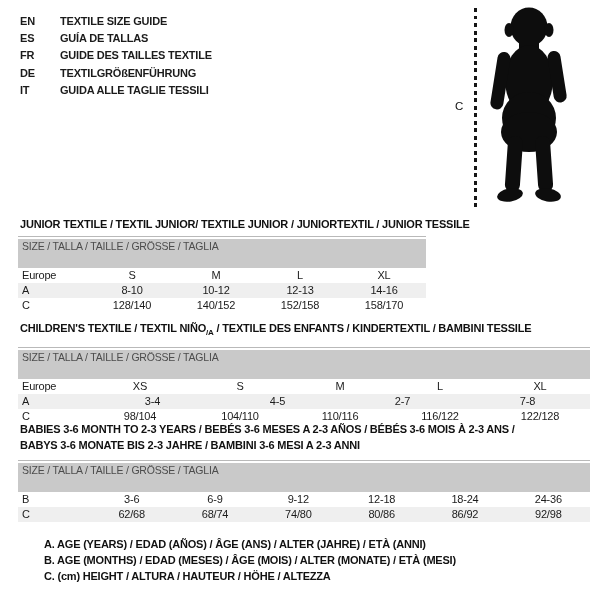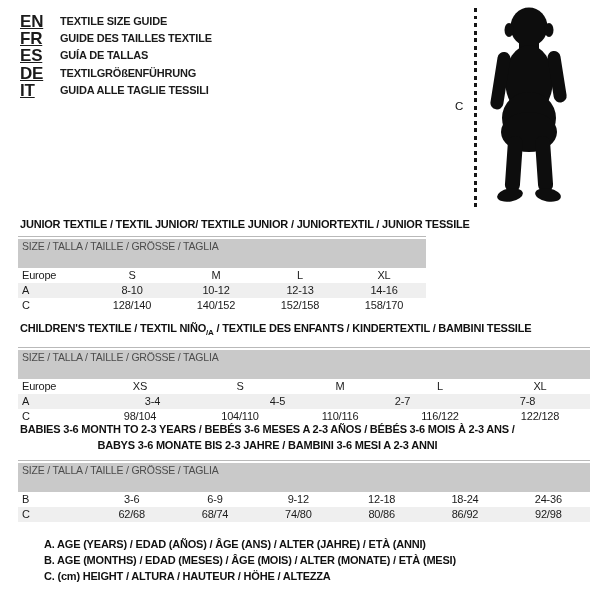--- a/index.html
+++ b/index.html
@@ -7,42 +7,42 @@
   body {
     position: relative;
     font-family: "Liberation Sans", sans-serif;
     color: #1b1b1b;
     overflow: hidden;
   }
 
   
   .lang-list { position: absolute; left: 20px; top: 13px; }
   .lang-row { display: flex; height: 17.2px; line-height: 17.2px; }
-  .lang-code { width: 40px; font-size: 17px; font-weight: bold; letter-spacing: -0.2px; text-decoration: underline; }
+  .lang-code { width: 40px; font-size: 11px; font-weight: bold; letter-spacing: -0.2px; }
   .lang-label { font-size: 11px; font-weight: bold; letter-spacing: -0.2px; white-space: nowrap; }
 
   
   .measure-line {
     position: absolute; left: 474px; top: 8px; width: 2.5px; height: 200px;
     background: repeating-linear-gradient(to bottom, #161616 0 4px, transparent 4px 7.5px);
   }
   .measure-label {
     position: absolute; left: 455px; top: 100px;
     font-size: 11.5px; font-weight: normal; color: #111;
   }
   .baby-svg { position: absolute; left: 482px; top: 6px; }
 
   
   .sec-title {
     position: absolute; left: 20px;
     font-size: 11px; font-weight: bold; letter-spacing: -0.2px;
     color: #111; white-space: nowrap; line-height: 16px;
   }
   .sec-title .sub { font-size: 8px; vertical-align: sub; }
-  .title-line { white-space: nowrap; text-align: center; }
+  .title-line { white-space: nowrap; }
 
   
   .size-table {
     position: absolute; left: 18px;
     border-top: 1px solid #b9b9b9; padding-top: 2px;
   }
   .t-narrow { width: 408px; }
   .t-wide   { width: 572px; }
   .bar {
     height: 29px; line-height: 14.5px; background: #c9c9c9;
@@ -63,26 +63,26 @@
 </style>
 </head>
 <body>
 
 <div class="lang-list">
   <div class="lang-row">
     <span class="lang-code">EN</span>
     <span class="lang-label">TEXTILE SIZE GUIDE</span>
   </div>
   <div class="lang-row">
+    <span class="lang-code">ES</span>
+    <span class="lang-label">GUÍA DE TALLAS</span>
+  </div>
+  <div class="lang-row">
     <span class="lang-code">FR</span>
     <span class="lang-label">GUIDE DES TAILLES TEXTILE</span>
-  </div>
-  <div class="lang-row">
-    <span class="lang-code">ES</span>
-    <span class="lang-label">GUÍA DE TALLAS</span>
   </div>
   <div class="lang-row">
     <span class="lang-code">DE</span>
     <span class="lang-label">TEXTILGRÖßENFÜHRUNG</span>
   </div>
   <div class="lang-row">
     <span class="lang-code">IT</span>
     <span class="lang-label">GUIDA ALLE TAGLIE TESSILI</span>
   </div>
 </div>

